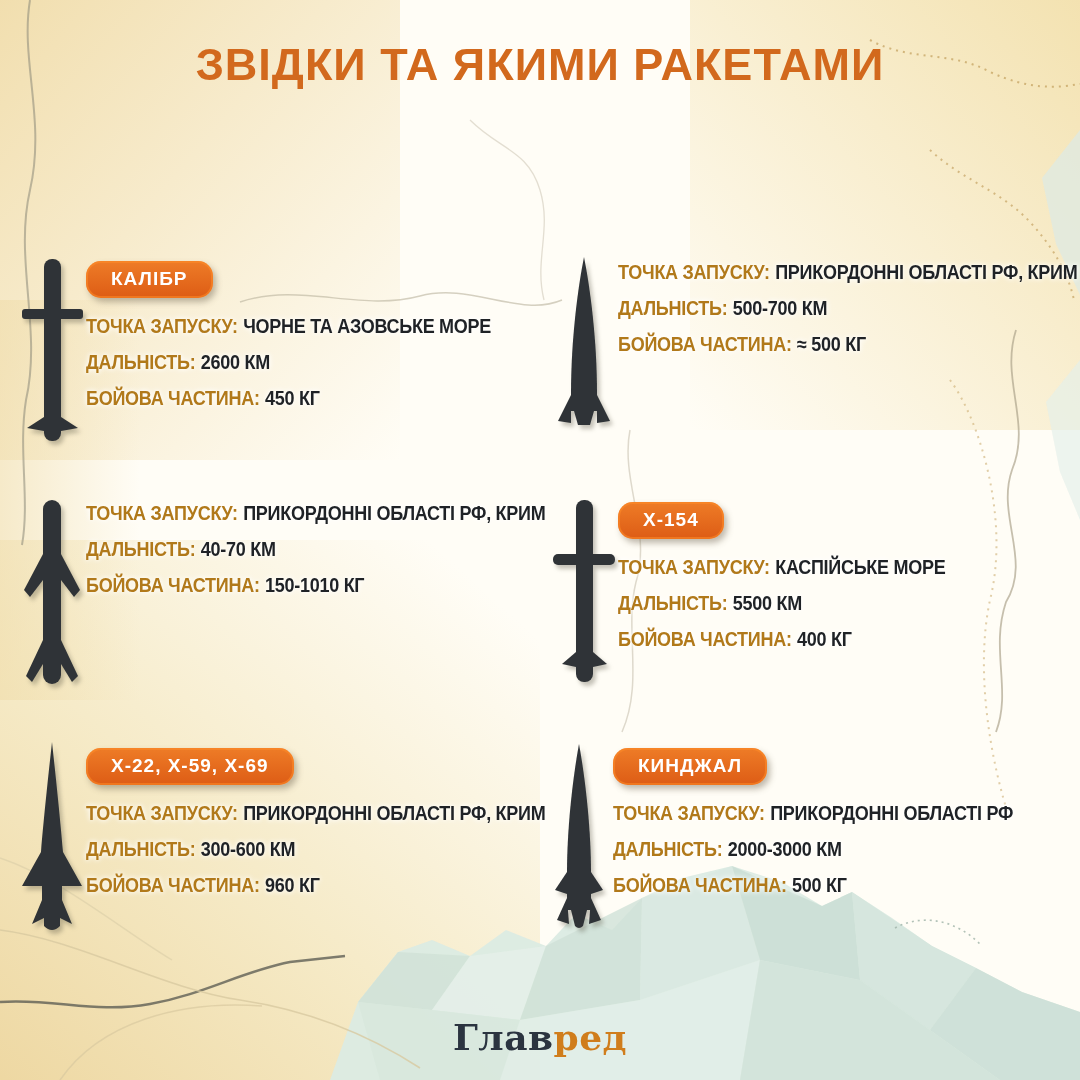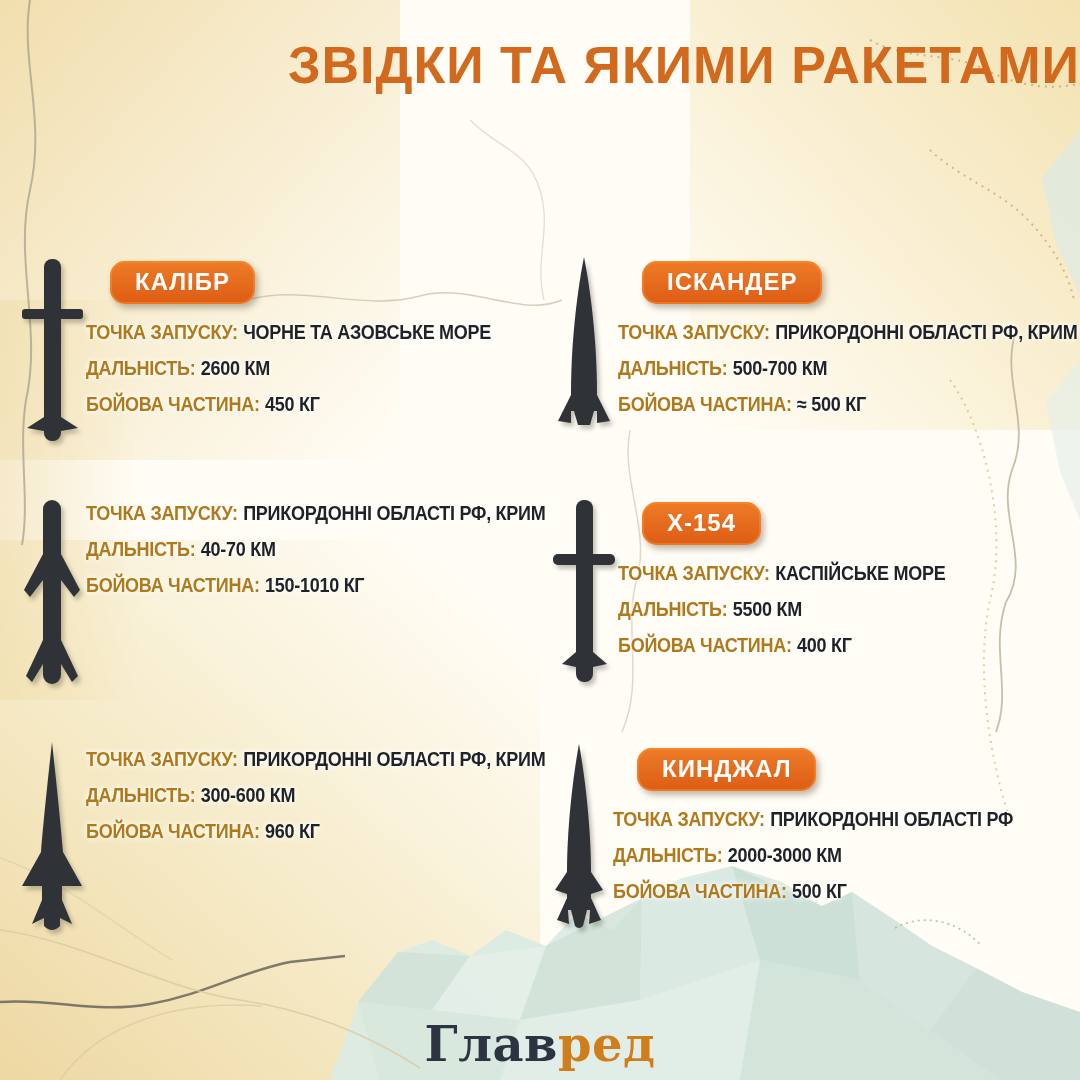--- a/index.html
+++ b/index.html
@@ -6,60 +6,60 @@
   body{
     width:1080px;height:1080px;position:relative;overflow:hidden;
     font-family:"Liberation Sans","DejaVu Sans",sans-serif;
     background:#fffdf6;
   }
   .bg{position:absolute;inset:0;width:1080px;height:1080px;z-index:0;}
 
   
   .title{
     position:absolute;top:30px;left:0;right:0;z-index:2;
-    text-align:right;font-weight:bold;
-    font-size:52px;line-height:70px;letter-spacing:1px;
+    text-align:center;font-weight:bold;
+    font-size:45px;line-height:70px;letter-spacing:1px;
     color:var(--title,#d2691d);
   }
 
   
   .card{position:absolute;z-index:2;width:522px;display:flex;}
   .c0{left:20px;top:253px}
   .c1{left:552px;top:253px}
   .c2{left:20px;top:494px}
   .c3{left:552px;top:494px}
   .c4{left:20px;top:740px}
   .c5{left:547px;top:740px}
   .iconbox{width:64px;flex:0 0 64px;}
   .iconbox svg{filter:drop-shadow(3px 4px 2px rgba(90,85,70,.35));}
   .iconbox path,.iconbox rect{fill:var(--icon,#2f3337);}
   .content{flex:1;padding-top:8px;padding-left:2px;}
   .badge{
     display:inline-block;
     background:linear-gradient(180deg,var(--badge-top,#ee7c27),var(--badge-bottom,#dd5c15));
     color:var(--badge-text,#ffffff);
-    font-weight:bold;font-size:24px;letter-spacing:1px;
+    font-weight:bold;font-size:19px;letter-spacing:1px;
     padding:7px 25px 8px;border-radius:15px;
     box-shadow:3px 4px 6px rgba(110,100,80,.45), inset 0 0 0 2px rgba(255,140,40,.55);
-    margin-bottom:17px;white-space:nowrap;margin-left:24px;
+    margin-bottom:17px;white-space:nowrap;
   }
   .row{
     font-weight:bold;font-size:20px;letter-spacing:-.3px;
     margin-bottom:13px;white-space:nowrap;
     transform:scaleX(.9);transform-origin:0 50%;
     text-shadow:0 0 5px rgba(255,255,255,.95),0 0 8px rgba(255,255,255,.8);
   }
   .lbl{color:var(--label,#b1791a);}
   .val{color:var(--value,#1f2226);margin-left:6px;}
 
   
   .logo{
     position:absolute;left:0;right:0;top:1016px;z-index:2;text-align:center;
     font-family:"DejaVu Serif","Liberation Serif",serif;
-    font-weight:bold;font-size:48px;letter-spacing:.5px;
+    font-weight:bold;font-size:36px;letter-spacing:.5px;
   }
   .logo .p1{color:var(--logo-dark,#2b3440);}
   .logo .p2{color:var(--logo-accent,#d07d1c);}
 </style>
 </head>
 <body>
 
 <svg class="bg" viewBox="0 0 1080 1080" aria-hidden="true">
   <defs>
     <linearGradient id="gTL" x1="0" y1="0" x2="1" y2="1">
@@ -144,21 +144,20 @@
 <section class="card c1">
   <div class="iconbox">
     <svg width="64" height="200" viewBox="0 0 64 200">
       <path d="M32 4 C38 34 45 86 45 140 L45 158 L19 158 L19 140 C19 86 26 34 32 4 Z"></path>
       <path d="M19 142 L6 168 L19 170 Z"></path>
         <path d="M45 142 L58 168 L45 170 Z"></path>
       <path d="M22 158 L42 158 L38 172 L26 172 Z"></path>
     </svg>
   </div>
   <div class="content">
-    <div class="badge"><span>ІСКАНДЕР</span></div>
     <div class="row"><span class="lbl">ТОЧКА ЗАПУСКУ:</span><span class="val">ПРИКОРДОННІ ОБЛАСТІ РФ, КРИМ</span></div>
     <div class="row"><span class="lbl">ДАЛЬНІСТЬ:</span><span class="val">500-700 КМ</span></div>
     <div class="row"><span class="lbl">БОЙОВА ЧАСТИНА:</span><span class="val">≈ 500 КГ</span></div>
   </div>
 </section>
 
 <section class="card c2">
   <div class="iconbox">
     <svg width="64" height="200" viewBox="0 0 64 200">
       <rect x="23" y="6" width="18" height="184" rx="9"></rect>
@@ -192,20 +191,21 @@
   </div>
 </section>
 
 <section class="card c4">
   <div class="iconbox">
     <svg width="64" height="200" viewBox="0 0 64 200">
       <path d="M32 2 C35 30 40 75 43 112 L62 146 L42 146 L42 160 L52 184 L40 178 L40 186 Q32 194 24 186 L24 178 L12 184 L22 160 L22 146 L2 146 L21 112 C24 75 29 30 32 2 Z"></path>
     </svg>
   </div>
   <div class="content">
+    <div class="badge"><span>Х-22, Х-59, Х-69</span></div>
     <div class="row"><span class="lbl">ТОЧКА ЗАПУСКУ:</span><span class="val">ПРИКОРДОННІ ОБЛАСТІ РФ, КРИМ</span></div>
     <div class="row"><span class="lbl">ДАЛЬНІСТЬ:</span><span class="val">300-600 КМ</span></div>
     <div class="row"><span class="lbl">БОЙОВА ЧАСТИНА:</span><span class="val">960 КГ</span></div>
   </div>
 </section>
 
 <section class="card c5">
   <div class="iconbox">
     <svg width="64" height="200" viewBox="0 0 64 200">
       <path d="M32 4 C39 42 44 92 44 132 L44 170 L20 170 L20 132 C20 92 25 42 32 4 Z"></path>

